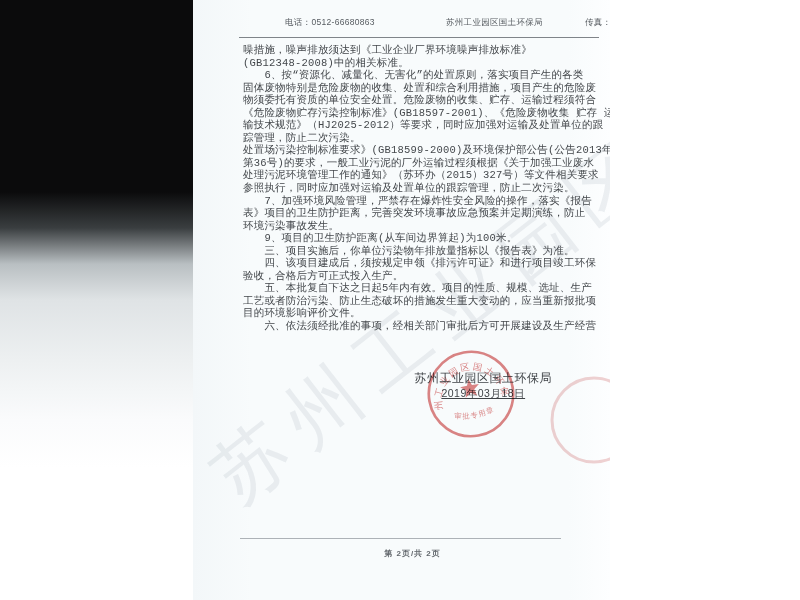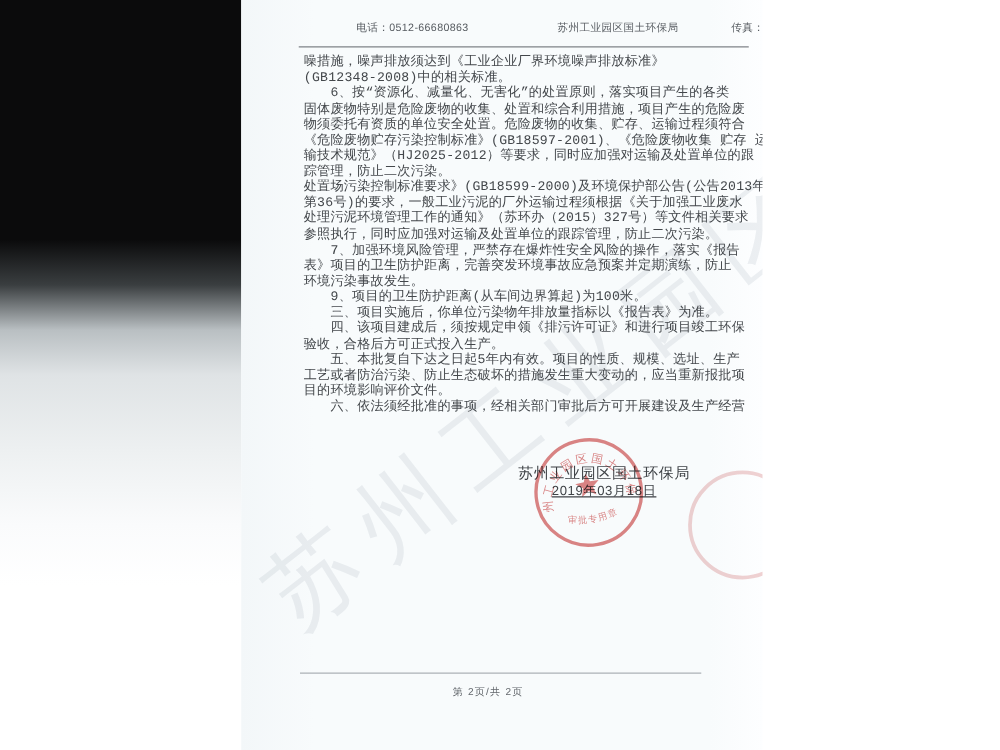--- a/index.html
+++ b/index.html
@@ -30,22 +30,22 @@
   .signature{position:absolute;right:58px;top:371px;text-align:center;
     color:#3f4347;}
   .sig-org{font-size:12px;letter-spacing:0.5px;line-height:15px;white-space:nowrap;}
   .sig-date{font-size:10.5px;letter-spacing:0.5px;line-height:14px;white-space:nowrap;text-decoration:underline;}
   .approval-stamp{position:absolute;left:232px;top:348px;width:92px;height:92px;
     transform:rotate(-10deg);mix-blend-mode:multiply;opacity:.85;}
   .faint-stamp{position:absolute;left:356px;top:375px;width:90px;height:90px;
     mix-blend-mode:multiply;opacity:.6;}
   .footer-rule{position:absolute;left:47px;top:538px;width:321px;height:1px;
     background:#9aa0a5;opacity:.8;}
-  .page-footer{position:absolute;left:37px;top:548px;width:321px;text-align:center;
-    font-size:8px;color:#61666b;letter-spacing:1px;}
+  .page-footer{position:absolute;left:59px;top:548px;width:321px;text-align:center;
+    font-size:8px;color:#61666b;letter-spacing:1px;font-weight:bold;}
 </style>
 </head>
 <body>
 
 <div class="stage">
 
   <div class="left-band"></div>
 
   <div class="document">
 

